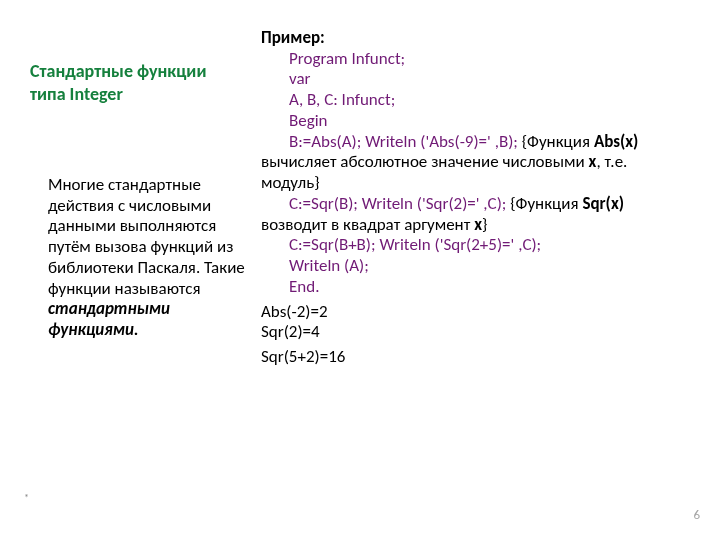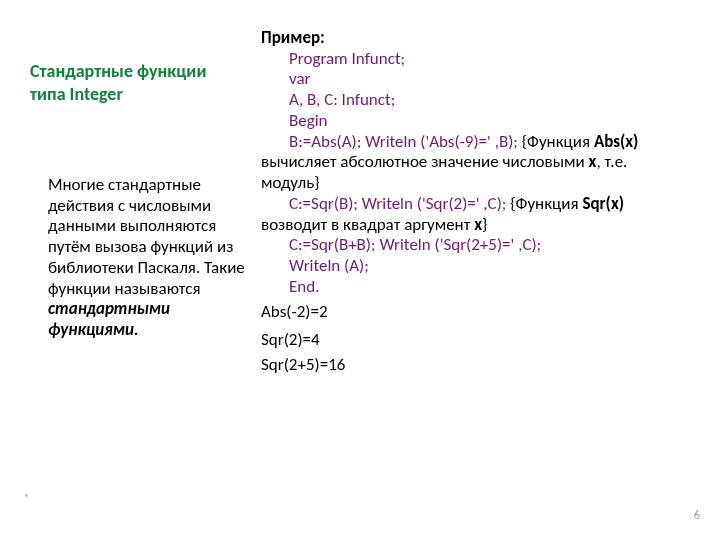--- a/index.html
+++ b/index.html
@@ -36,19 +36,19 @@
     <div>
       <span class="blue">B:=Abs(A); Writeln ('Abs(-9)=' ,B);</span><span> {Функция </span><span class="bold ital">Abs(x)</span><span> вычисляет абсолютное значение числовыми </span><span class="bold ital">x</span><span>, т.е. модуль}</span>
     </div>
     <div>
       <span class="blue">C:=Sqr(B); Writeln ('Sqr(2)=' ,C);</span><span> {Функция </span><span class="bold ital">Sqr(x)</span><span> возводит в квадрат аргумент </span><span class="bold ital">x</span><span>}</span>
     </div>
     <div class="blue">C:=Sqr(B+B); Writeln ('Sqr(2+5)=' ,C);</div>
     <div class="blue">Writeln (A);</div>
     <div class="blue">End.</div>
     <div style="margin-top:4px">Abs(-2)=2</div>
-    <div style="margin-top:8px">Sqr(2)=4</div>
-    <div style="margin-top:4px">Sqr(2+5)=16</div>
+    <div style="margin-top:0">Sqr(2)=4</div>
+    <div style="margin-top:4px">Sqr(5+2)=16</div>
   </div>
 
   <div class="bullet">*</div>
   <div class="page-num">6</div>
 </div>
 
 </body></html>

